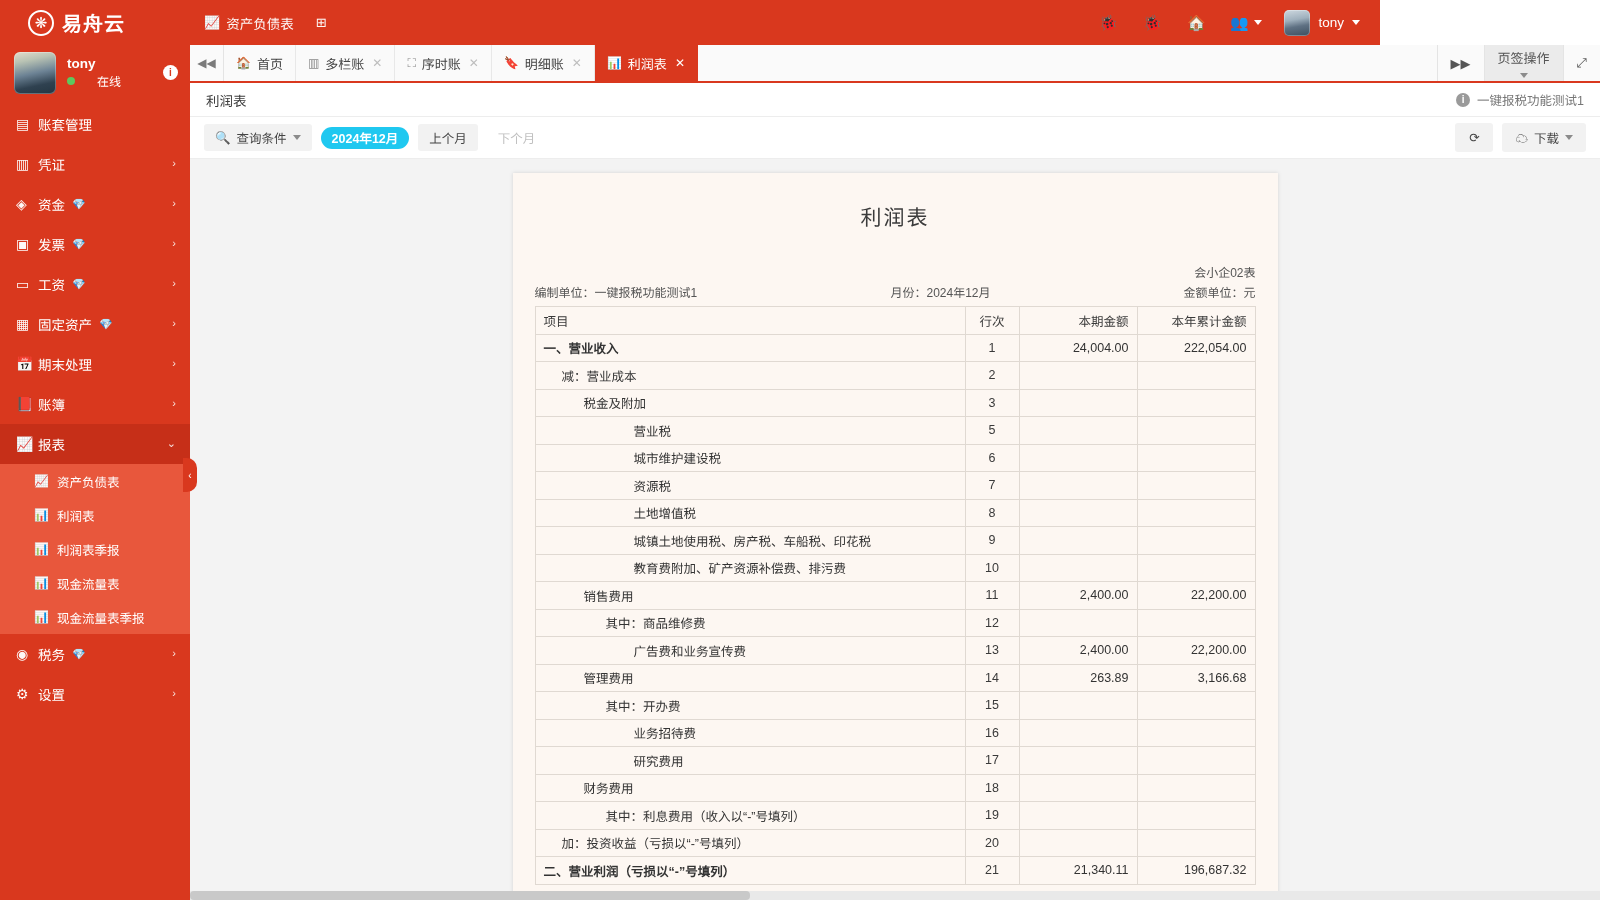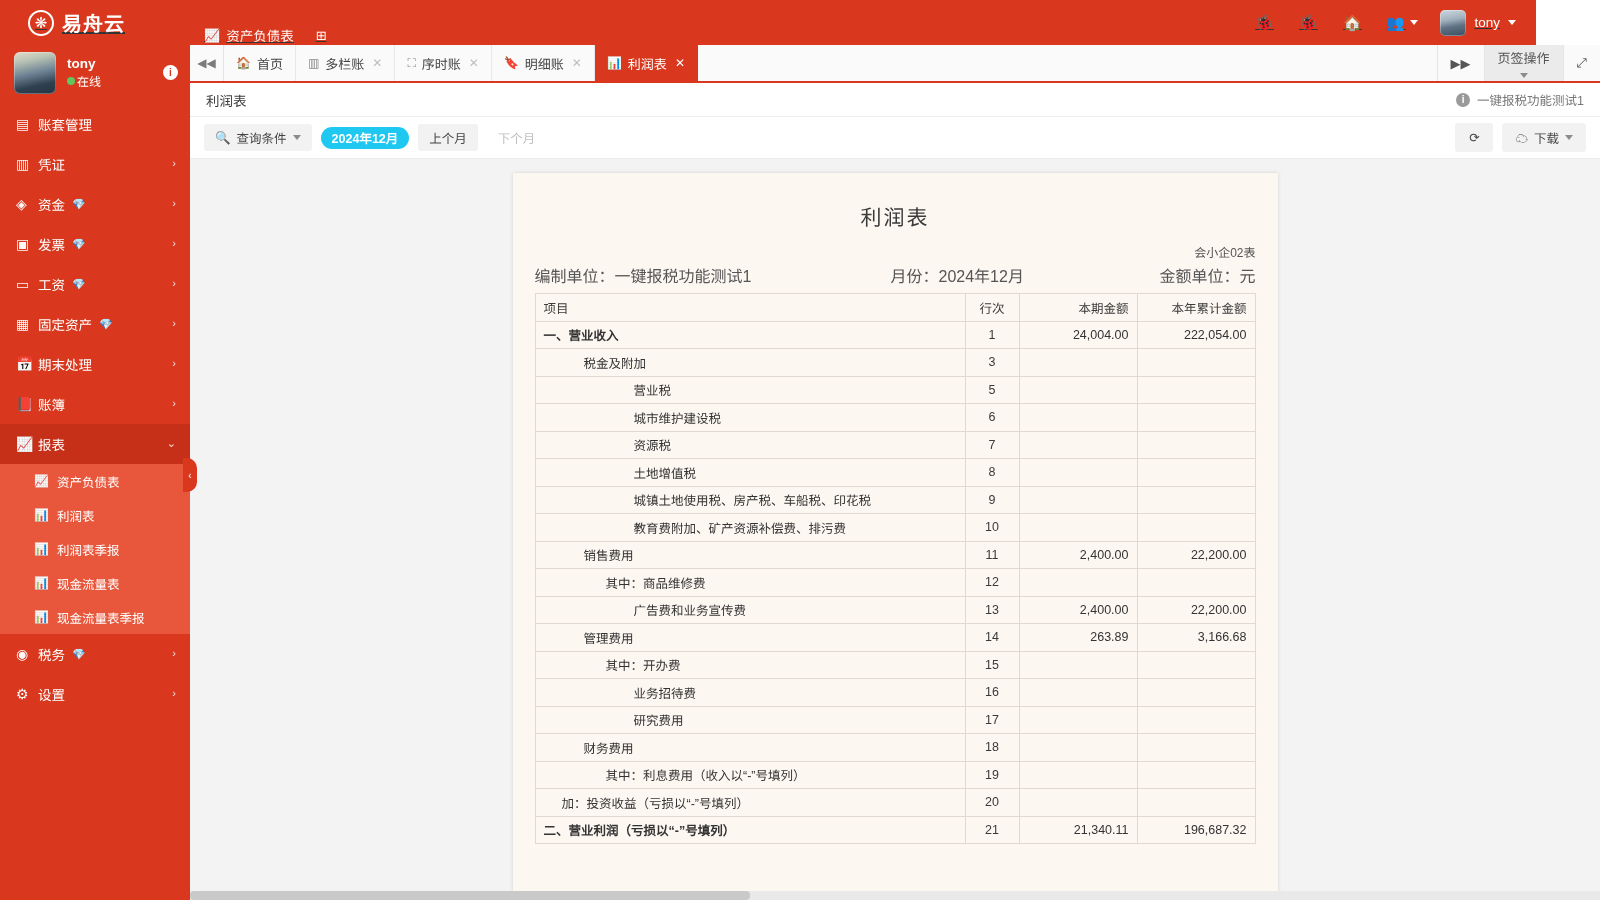--- a/index.html
+++ b/index.html
@@ -8,25 +8,24 @@
     width: 1600px; height: 900px;
     font-family: "Liberation Sans", "DejaVu Sans", sans-serif;
     overflow: hidden;
     background: #ffffff;
     color: #333;
   }
   #app { position: relative; width: 1600px; height: 900px; }
 
   
   .topbar {
-    position: absolute; top: 0; left: 0; width: 1536px; height: 45px;
+    position: absolute; top: 0; left: 0; width: 1380px; height: 45px;
     background: #d9381e;
-    display: flex; align-items: flex-end;
+    display: flex; align-items: center;
     z-index: 40;
-    text-decoration: underline;
   }
   .brand {
     width: 190px; height: 45px; display: flex; align-items: center;
     padding-left: 28px; gap: 8px; flex: none;
   }
   .brand-mark {
     width: 26px; height: 26px; border-radius: 50%;
     border: 2px solid #fff; position: relative; flex: none;
     display: flex; align-items: center; justify-content: center;
   }
@@ -70,21 +69,21 @@
     background: #d9381e; overflow: hidden; z-index: 30;
   }
   .profile { height: 55px; display: flex; align-items: center; padding: 0 12px 0 14px; gap: 11px; }
   .profile-avatar {
     width: 42px; height: 42px; border-radius: 6px; flex: none;
     background: linear-gradient(168deg,#e4dccb 0%,#b9c3b4 22%,#6d8395 50%,#2f4150 76%,#243642 100%);
     box-shadow: inset 0 0 0 1px rgba(255,255,255,.28);
   }
   .profile-meta { flex: 1; min-width: 0; }
   .profile-name { color: #fff; font-size: 13.5px; font-weight: bold; line-height: 16px; }
-  .profile-status { display: flex; align-items: center; gap: 2px; }
+  .profile-status { display: flex; align-items: center; gap: 22px; }
   .dot-online { width: 8px; height: 8px; border-radius: 50%; background: #5ec75e; flex: none; }
   .profile-status-text { color: #fff; font-size: 12px; }
   .profile-info {
     width: 15px; height: 15px; border-radius: 50%; background: #fff; color: #d9381e;
     font-size: 10px; font-weight: bold; display: flex; align-items: center; justify-content: center;
     flex: none; cursor: pointer;
   }
 
   .menu { padding-top: 4px; }
   .menu-item {
@@ -191,23 +190,24 @@
     box-shadow: 0 0 4px rgba(0,0,0,.13);
     padding: 22px 22px 6px 22px;
   }
   .paper-title {
     text-align: center; font-size: 21px; color: #3b3b3b; letter-spacing: 2px;
     padding: 6px 0 14px;
   }
   .meta-right {
     text-align: right; font-size: 12px; color: #555; line-height: 16px;
     margin-bottom: 2px;
+    margin-top: 20px;
   }
   .meta-row {
-    display: flex; align-items: center; font-size: 16px; color: #555;
+    display: flex; align-items: center; font-size: 12px; color: #555;
     padding-bottom: 6px;
   }
   .meta-left { flex: 1; }
   .meta-mid { width: 215px; text-align: left; }
   .meta-end { width: 150px; text-align: right; }
 
   table.report {
     width: 100%; border-collapse: collapse; font-size: 12.5px; color: #333;
     table-layout: fixed;
   }
@@ -464,20 +464,26 @@
                 <th class="c-amt">本年累计金额</th>
               </tr>
             </thead>
             <tbody id="report-body">
                 <tr class="lvl0">
                   <td class="c-item">一、营业收入</td>
                   <td class="c-line">1</td>
                   <td class="c-amt">24,004.00</td>
                   <td class="c-amt">222,054.00</td>
                 </tr>
+                <tr class="lvl1">
+                  <td class="c-item">减：营业成本</td>
+                  <td class="c-line">2</td>
+                  <td class="c-amt"></td>
+                  <td class="c-amt"></td>
+                </tr>
                 <tr class="lvl2">
                   <td class="c-item">税金及附加</td>
                   <td class="c-line">3</td>
                   <td class="c-amt"></td>
                   <td class="c-amt"></td>
                 </tr>
                 <tr class="lvl4">
                   <td class="c-item">营业税</td>
                   <td class="c-line">5</td>
                   <td class="c-amt"></td>

